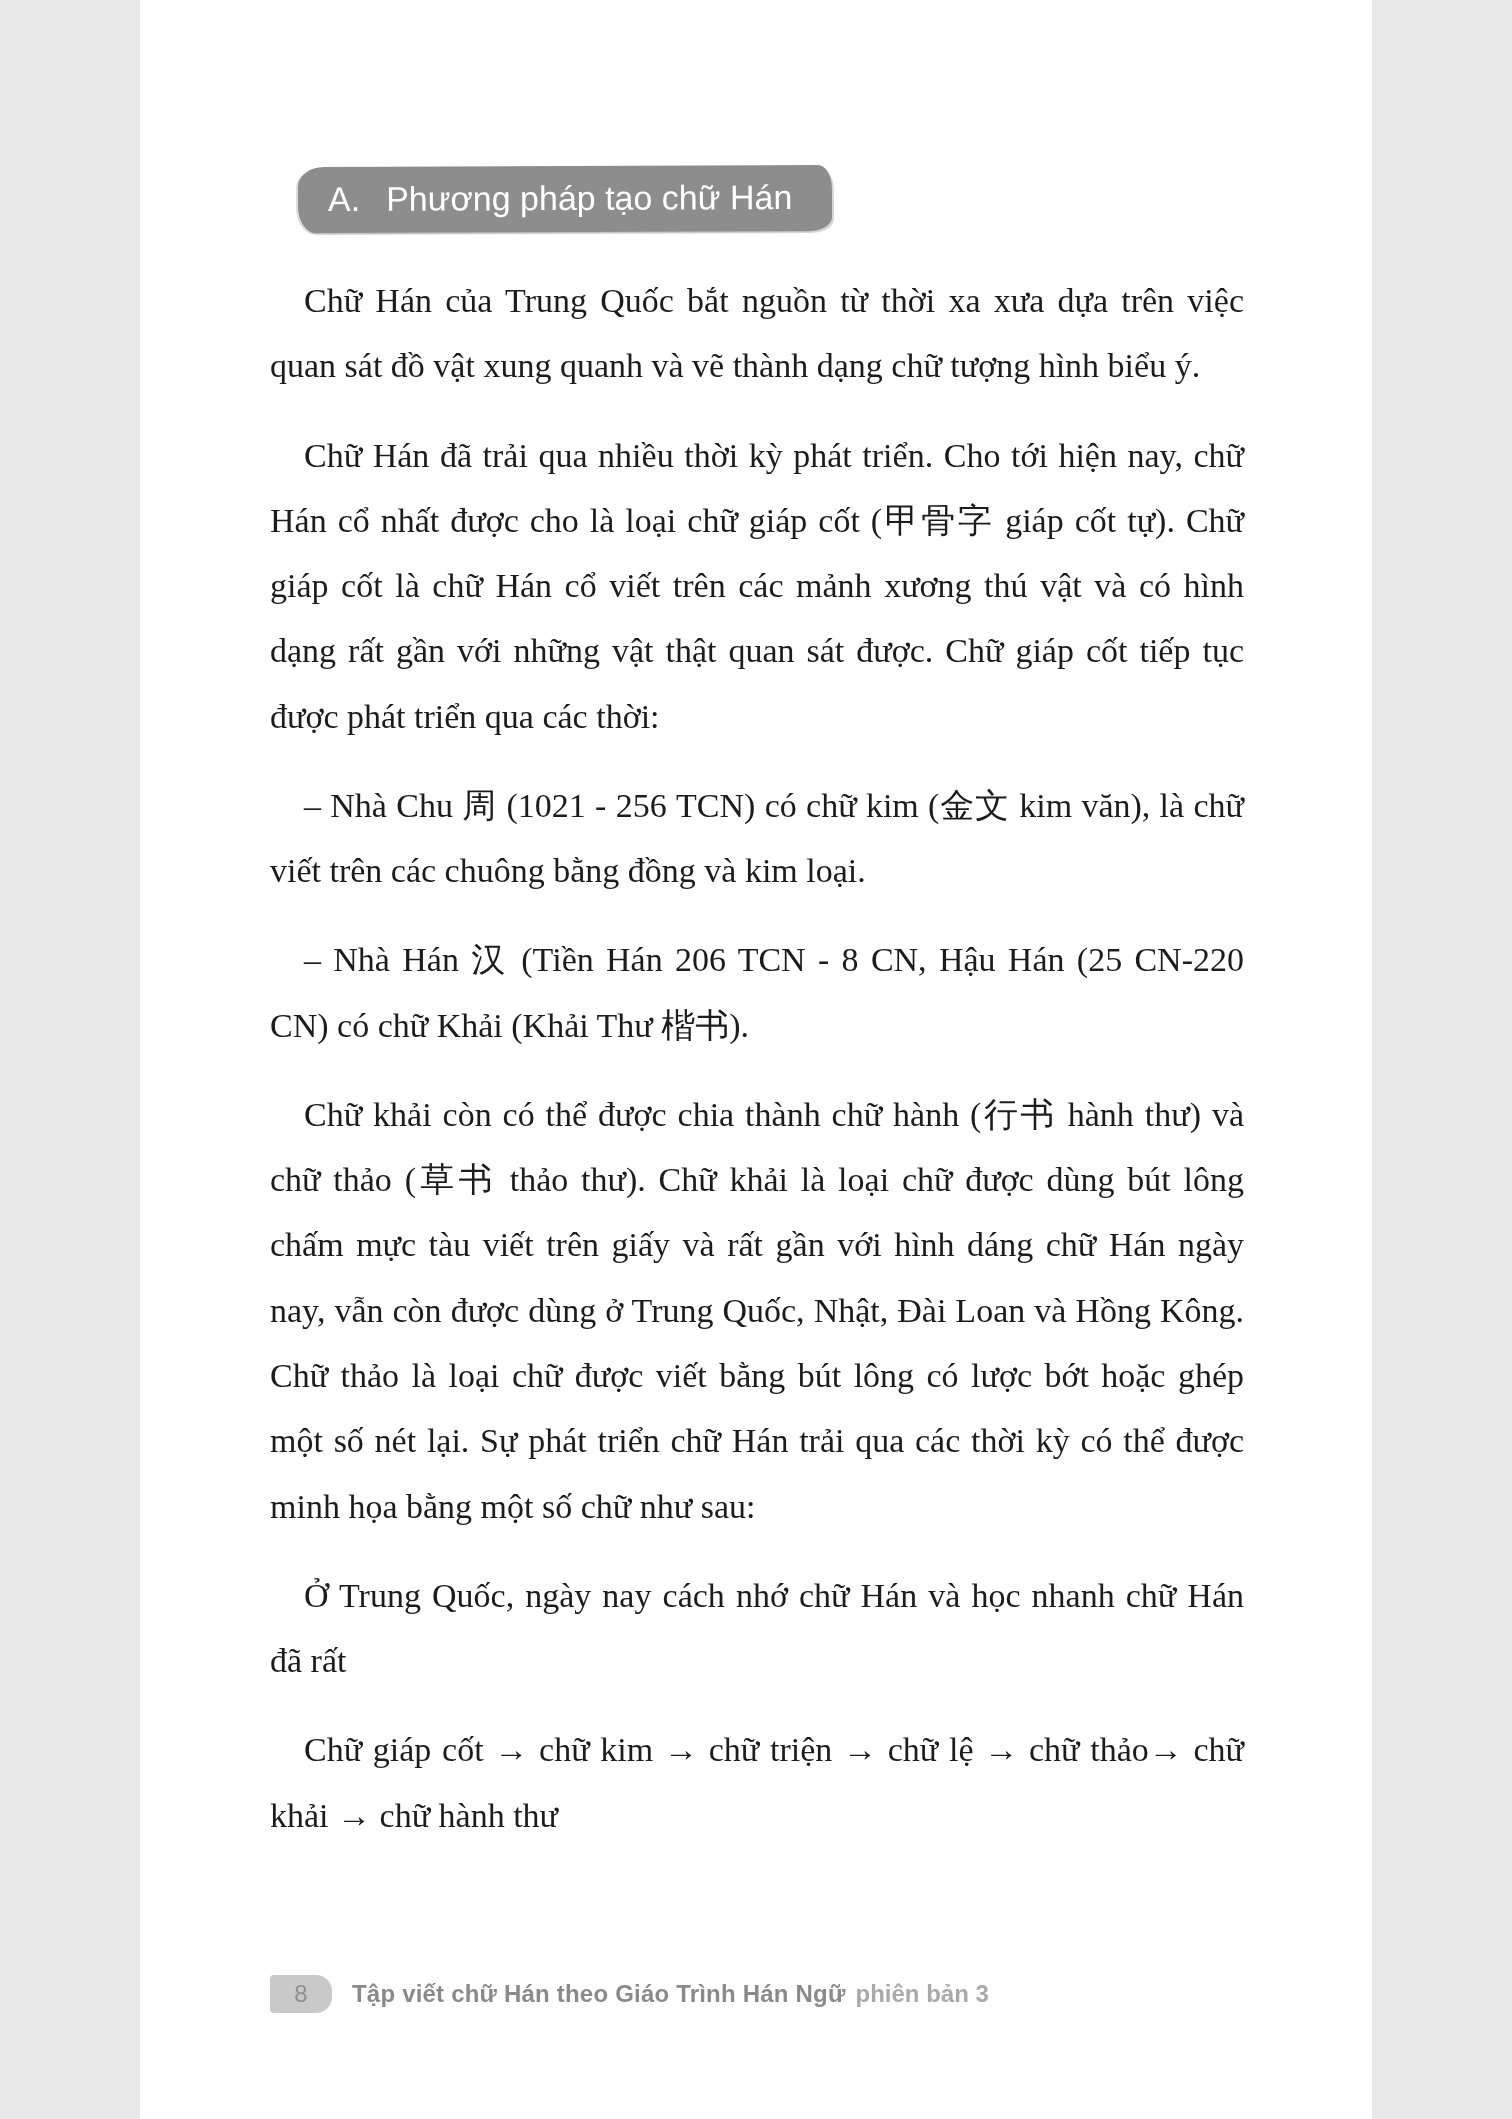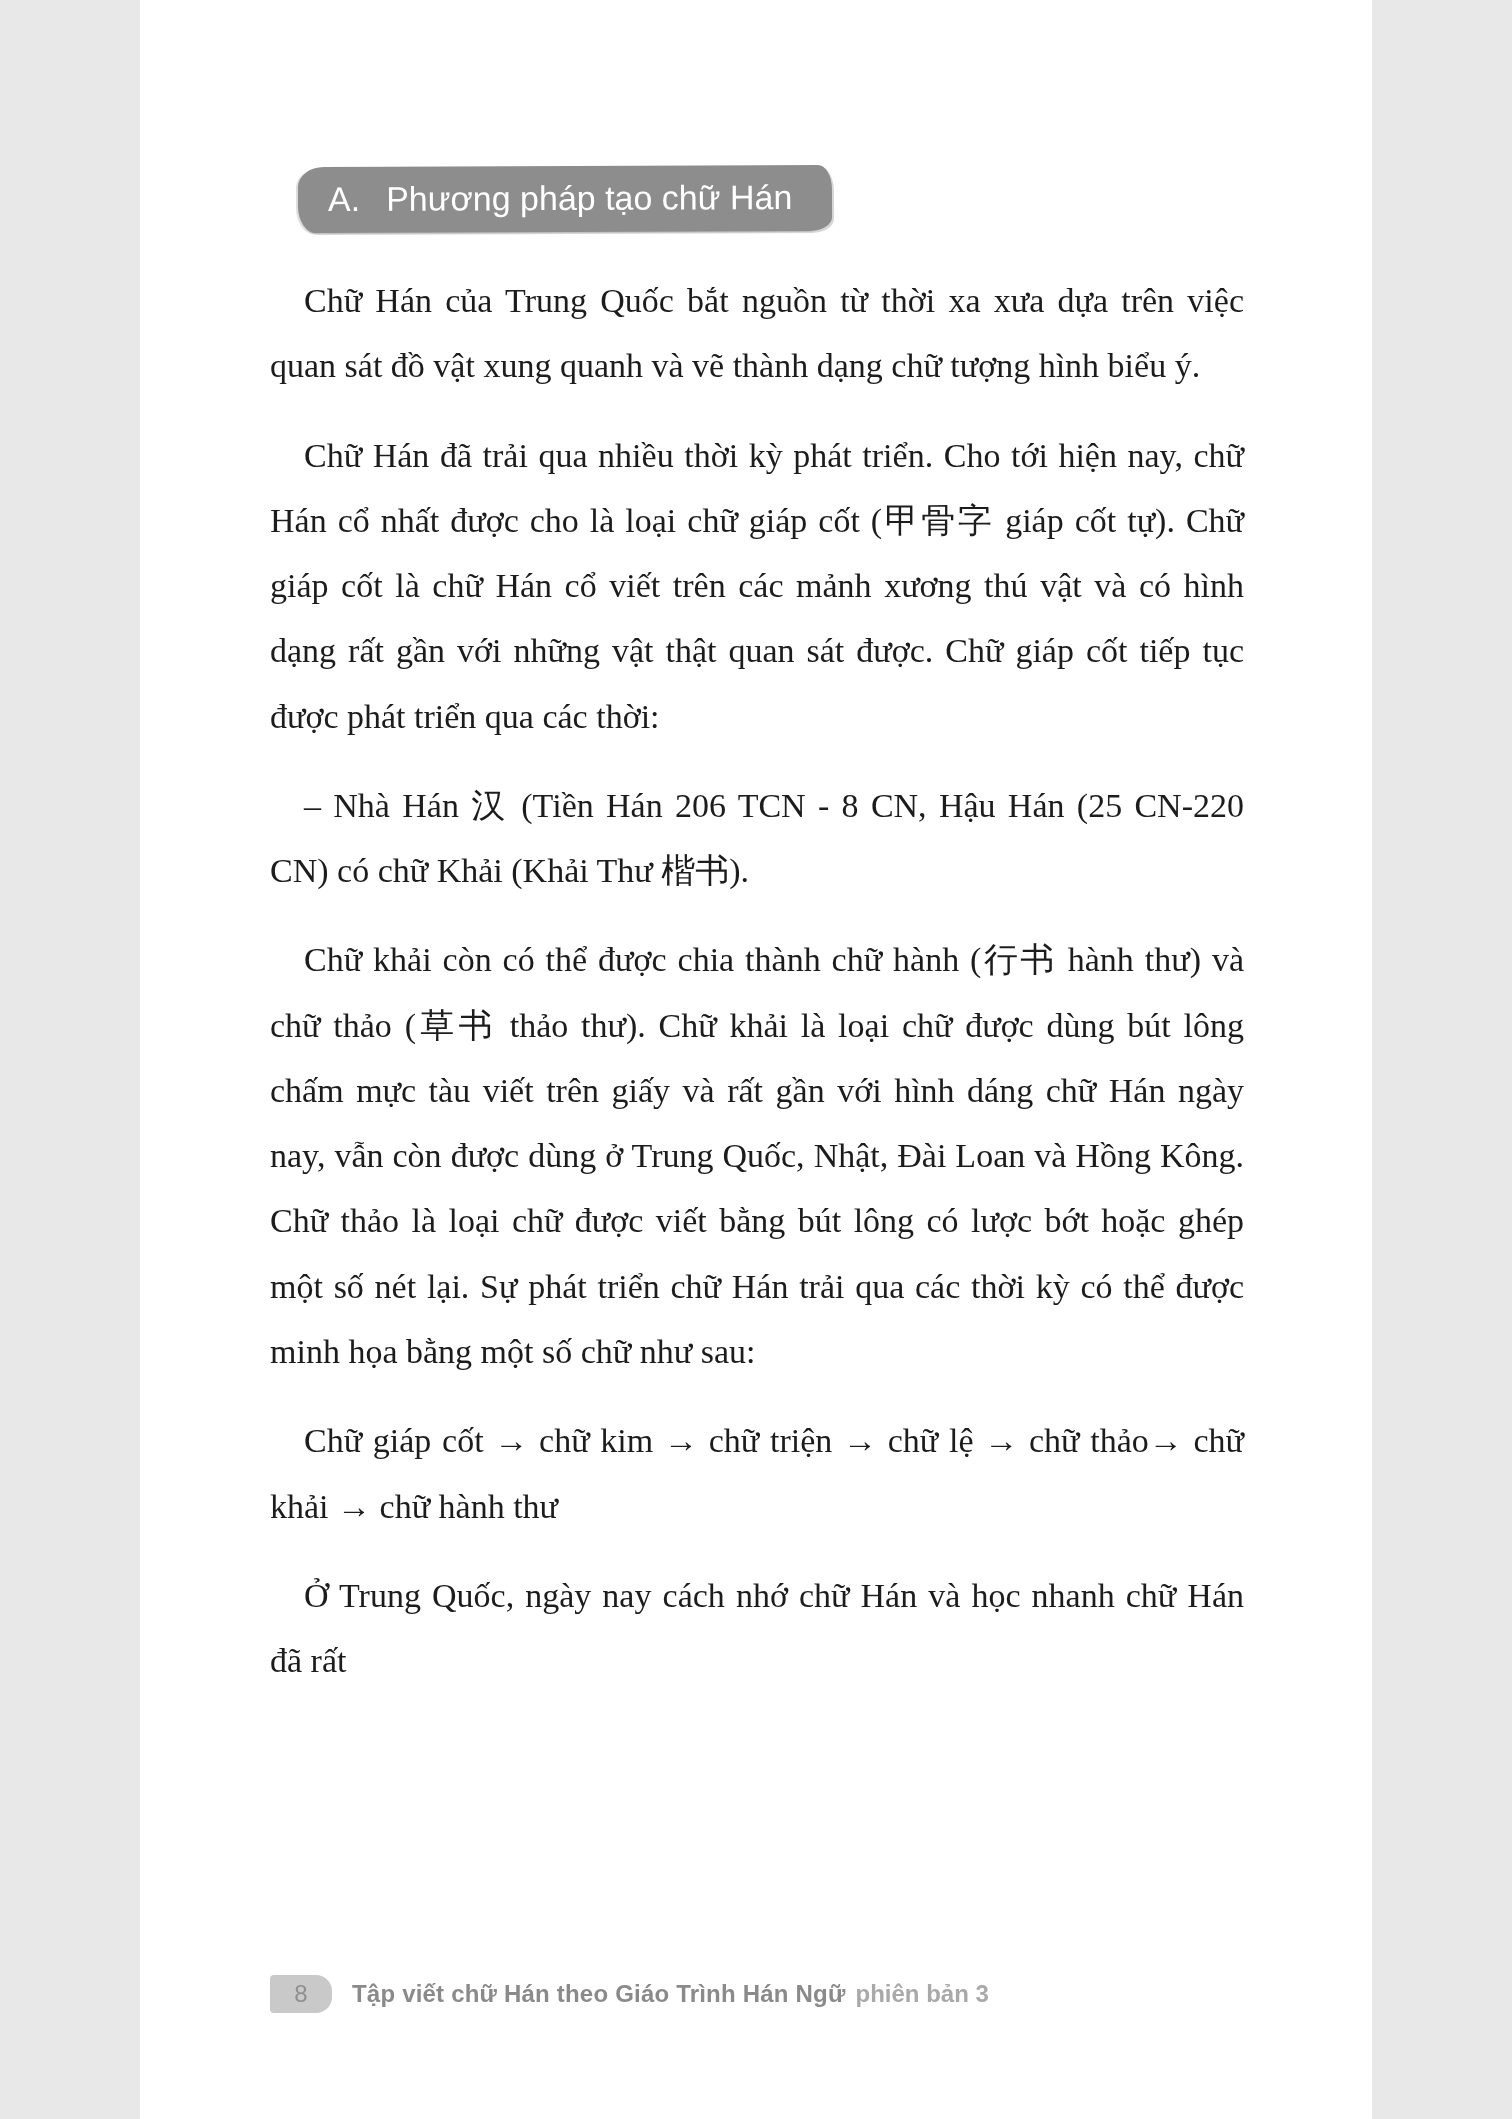--- a/index.html
+++ b/index.html
@@ -97,24 +97,25 @@
 
 <div class="page">
 
   <div class="section-badge">
     <span class="prefix">A.</span><span>Phương pháp tạo chữ Hán</span>
   </div>
 
   <div class="content">
     <p>Chữ Hán của Trung Quốc bắt nguồn từ thời xa xưa dựa trên việc quan sát đồ vật xung quanh và vẽ thành dạng chữ tượng hình biểu ý.</p>
     <p>Chữ Hán đã trải qua nhiều thời kỳ phát triển. Cho tới hiện nay, chữ Hán cổ nhất được cho là loại chữ giáp cốt (甲骨字  giáp cốt tự). Chữ giáp cốt là chữ Hán cổ viết trên các mảnh xương thú vật và có hình dạng rất gần với những vật thật quan sát được. Chữ giáp cốt tiếp tục được phát triển qua các thời:</p>
+    <p>– Nhà Chu 周 (1021 - 256 TCN) có chữ kim (金文  kim văn), là chữ viết trên các chuông bằng đồng và kim loại.</p>
     <p>– Nhà Hán 汉 (Tiền Hán 206 TCN - 8 CN, Hậu Hán (25 CN-220 CN) có chữ Khải (Khải Thư 楷书).</p>
     <p>Chữ khải còn có thể được chia thành chữ hành (行书  hành thư) và chữ thảo (草书  thảo thư). Chữ khải là loại chữ được dùng bút lông chấm mực tàu viết trên giấy và rất gần với hình dáng chữ Hán ngày nay, vẫn còn được dùng ở Trung Quốc, Nhật, Đài Loan và Hồng Kông. Chữ thảo là loại chữ được viết bằng bút lông có lược bớt hoặc ghép một số nét lại. Sự phát triển chữ Hán trải qua các thời kỳ có thể được minh họa bằng một số chữ như sau:</p>
+    <p>Ở Trung Quốc, ngày nay cách nhớ chữ Hán và học nhanh chữ Hán đã rất</p>
     <p>Chữ giáp cốt → chữ kim → chữ triện → chữ lệ → chữ thảo→ chữ khải → chữ hành thư</p>
-    <p>Ở Trung Quốc, ngày nay cách nhớ chữ Hán và học nhanh chữ Hán đã rất</p>
   </div>
 
   <div class="footer">
     <div class="page-number-tab">
       <span>8</span>
     </div>
     <span class="footer-title">Tập viết chữ Hán theo Giáo Trình Hán Ngữ</span>
     <span class="footer-edition">phiên bản 3</span>
   </div>
 

